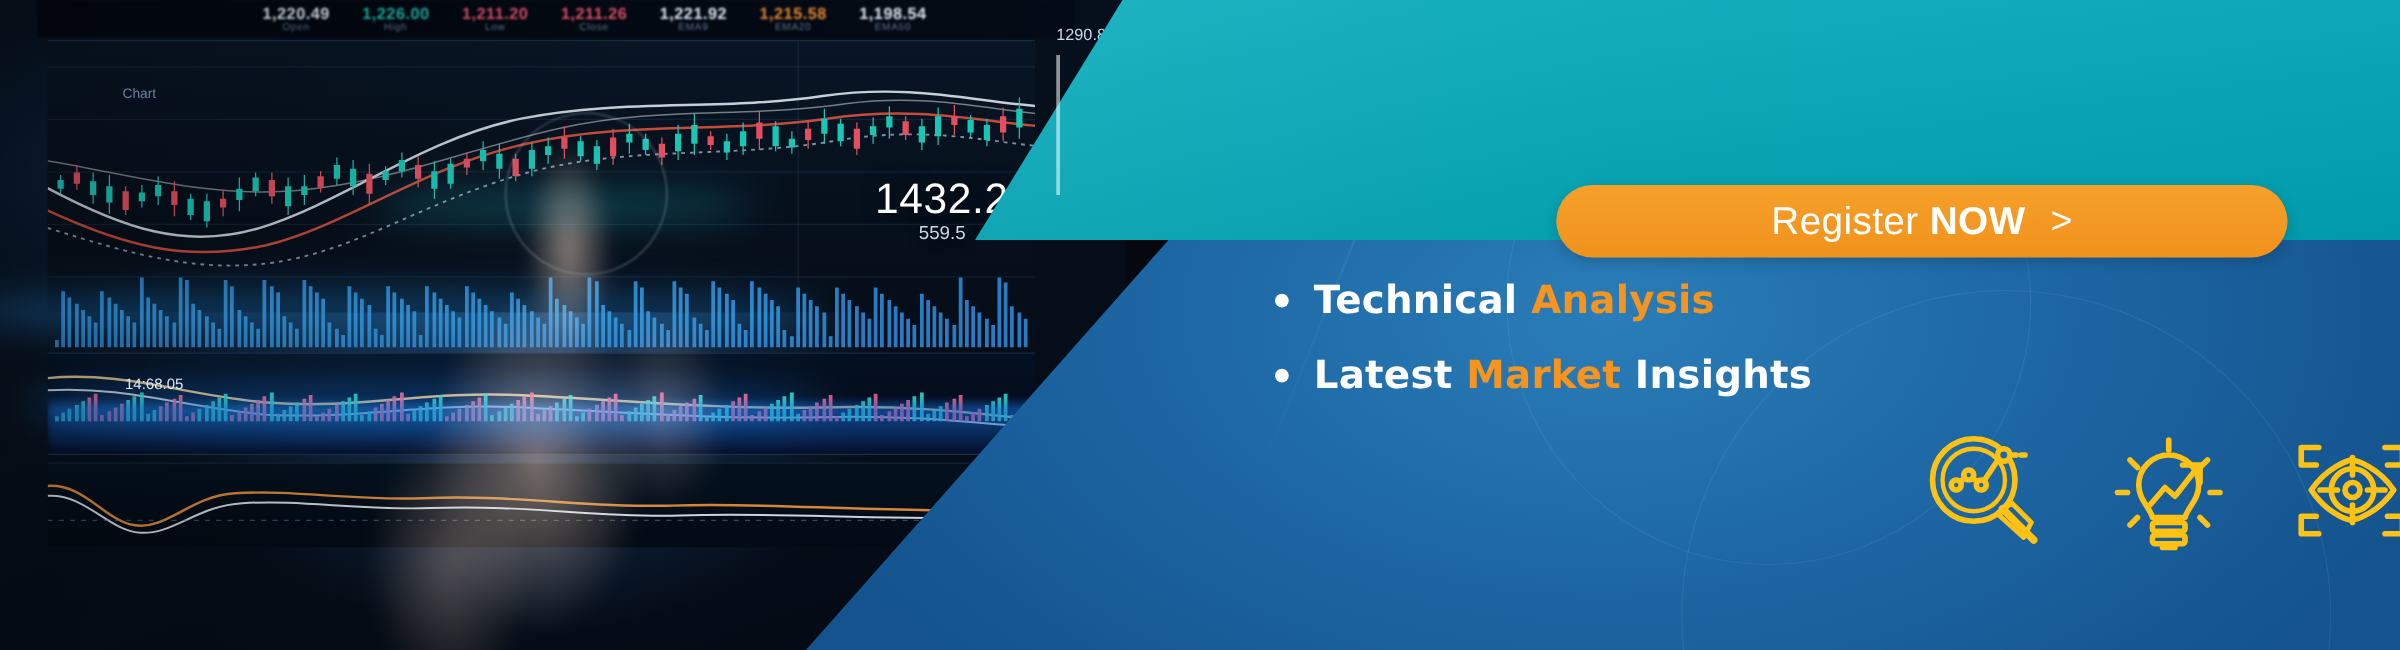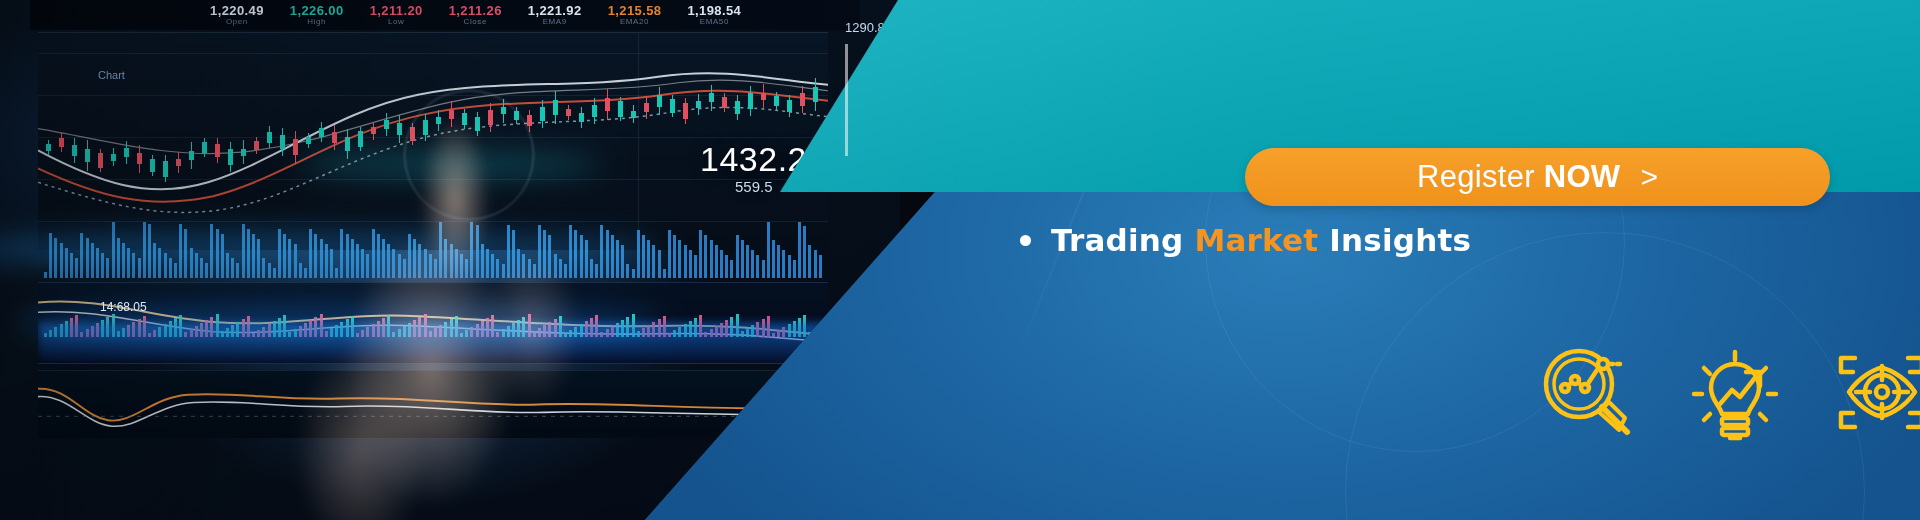--- a/index.html
+++ b/index.html
@@ -871,21 +871,25 @@
   <div class="cta">
     <div class="cta-text">
       <span>Register </span><b>NOW</b>
     </div>
     <div class="cta-arrow">&gt;</div>
   </div>
 
   <div class="bullets" id="bulletList" style="width: 200px;">
       <div class="bullet" style="width: auto; justify-content: flex-start;">
         <span class="dot"></span>
-        <span class="btext"><span>Trading </span><span class="hl">Market</span><span> Insights</span></span>
+        <span class="btext"><span>Technical </span><span class="hl">Analysis</span><span></span></span>
+      </div>
+      <div class="bullet" style="width: auto; justify-content: flex-start;">
+        <span class="dot"></span>
+        <span class="btext"><span>Latest </span><span class="hl">Market</span><span> Insights</span></span>
       </div>
     </div>
 
   <div class="icons">
 
     <div class="icon-box">
       <svg viewBox="0 0 105 105" width="105" height="105" fill="none" stroke="#fdc214" stroke-width="4.5" stroke-linecap="round" stroke-linejoin="round">
         <circle cx="44" cy="44" r="33"></circle>
         <circle cx="44" cy="44" r="25" stroke-width="3.5"></circle>
         <path d="M67 67 L92 92" stroke-width="6"></path>

